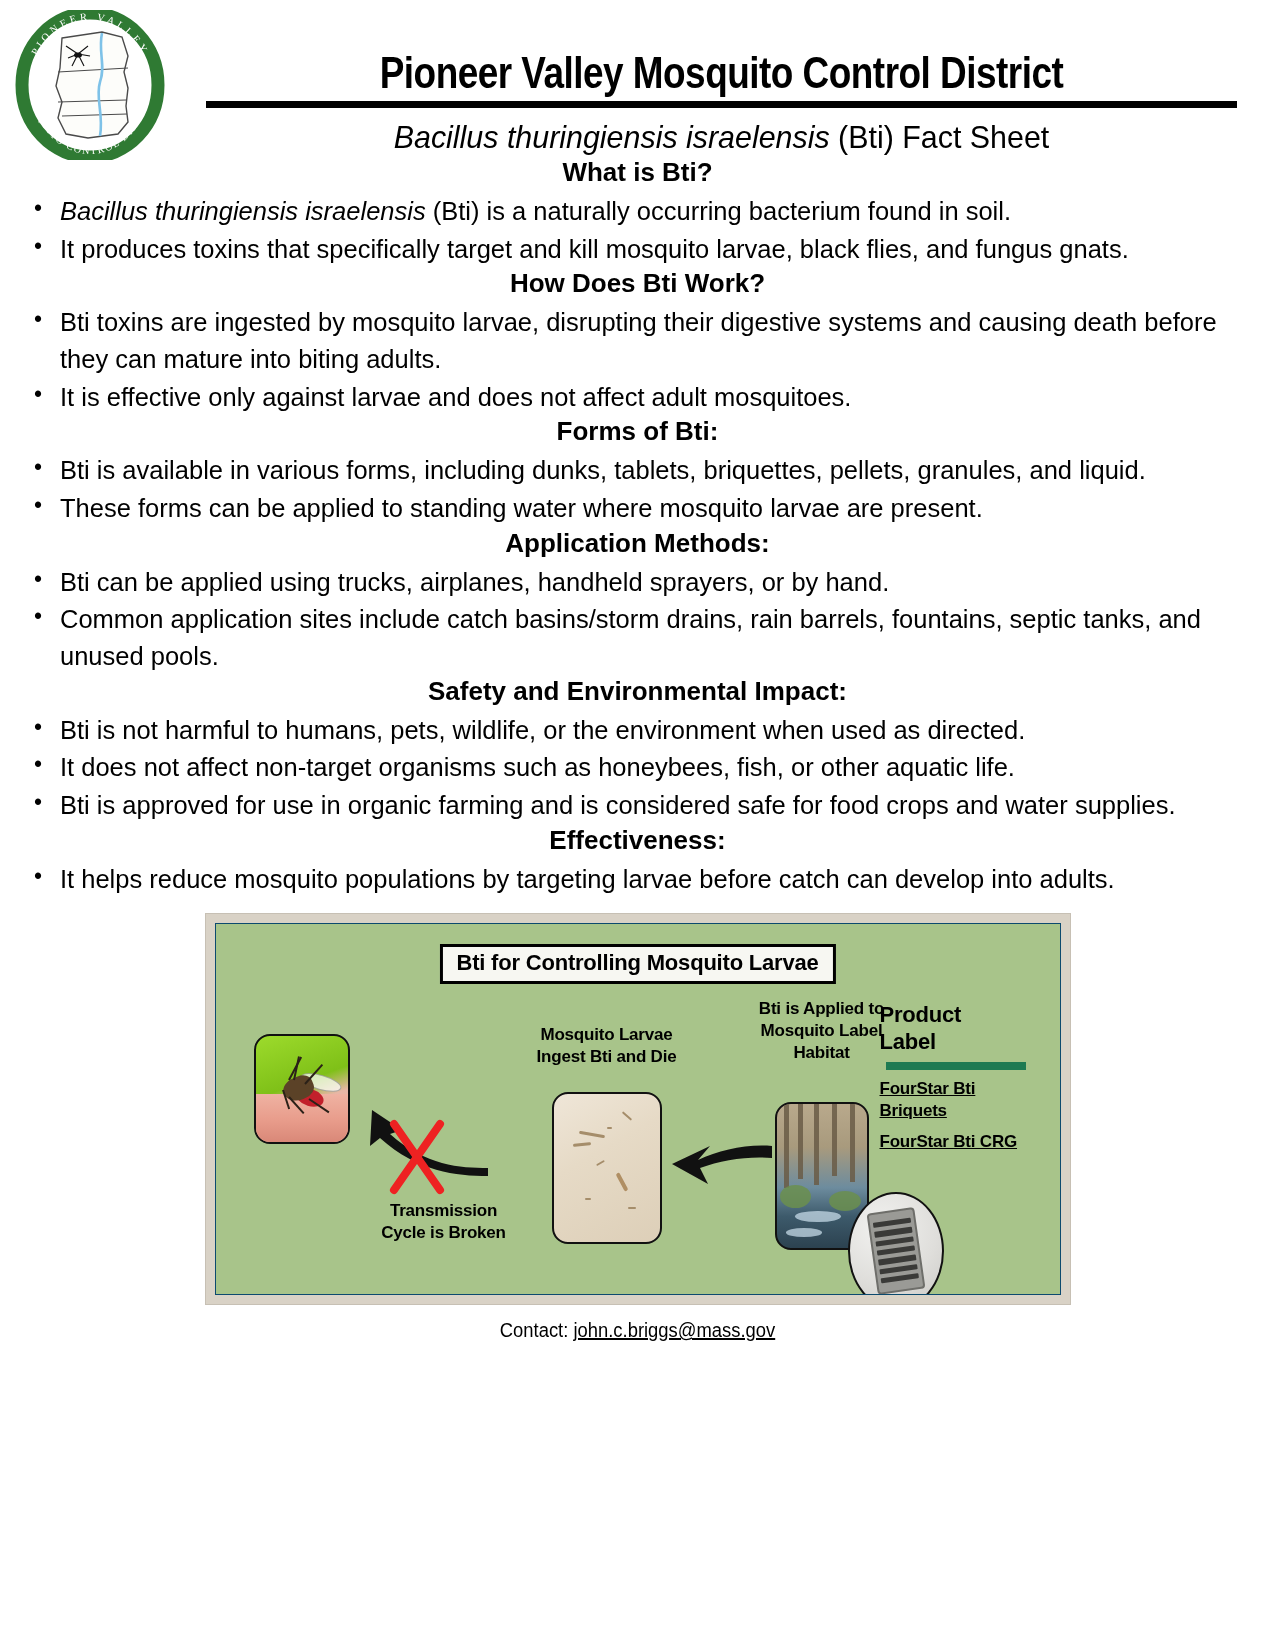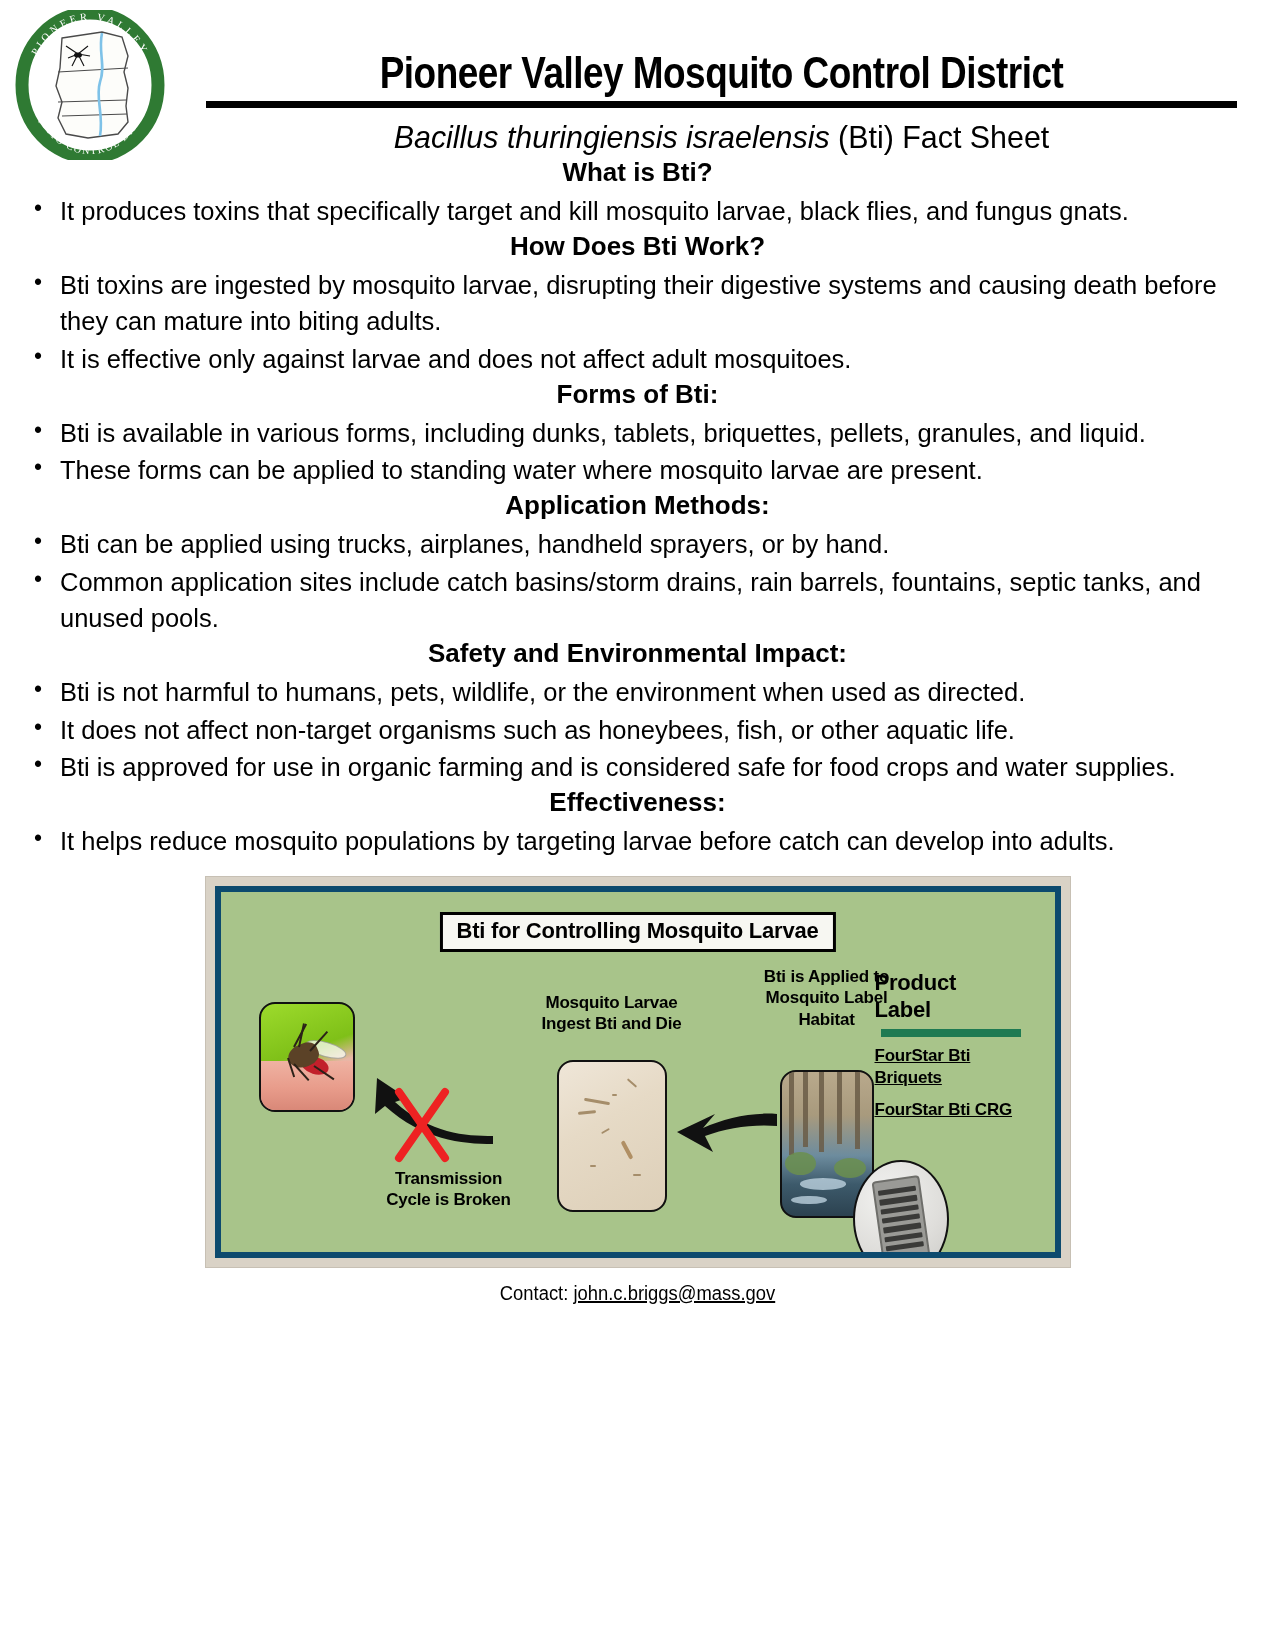--- a/index.html
+++ b/index.html
@@ -103,21 +103,21 @@
   
   .diagram-outer {
     width: 866px;
     margin: 16px auto 0 auto;
     background: #d9d2c6;
     padding: 9px;
     border: 1px solid #c7c0b4;
   }
   .diagram-inner {
     background: #a8c48a;
-    border: 6px solid #0c4a6e;
+    border: 1px solid #0c4a6e;
     height: 372px;
     position: relative;
     overflow: hidden;
   }
   .dg-title-box {
     position: absolute;
     left: 50%;
     transform: translateX(-50%);
     top: 20px;
     background: #f7f7f2;
@@ -299,20 +299,21 @@
       <div class="title-rule"></div>
       <div class="subtitle">
         <span class="sci">Bacillus thuringiensis israelensis</span><span> (Bti) Fact Sheet</span>
       </div>
     </div>
   </div>
 
   <div class="content" id="content">
       <div class="sec-head">What is Bti?</div>
       <ul class="bullets">
+        <li><span class="it">Bacillus thuringiensis israelensis</span><span> (Bti) is a naturally occurring bacterium found in soil.</span></li>
         <li><span>It produces toxins that specifically target and kill mosquito larvae, black flies, and fungus gnats.</span></li>
       </ul>
       <div class="sec-head tight">How Does Bti Work?</div>
       <ul class="bullets">
         <li><span>Bti toxins are ingested by mosquito larvae, disrupting their digestive systems and causing death before they can mature into biting adults.</span></li>
         <li><span>It is effective only against larvae and does not affect adult mosquitoes.</span></li>
       </ul>
       <div class="sec-head tight">Forms of Bti:</div>
       <ul class="bullets">
         <li><span>Bti is available in various forms, including dunks, tablets, briquettes, pellets, granules, and liquid.</span></li>

